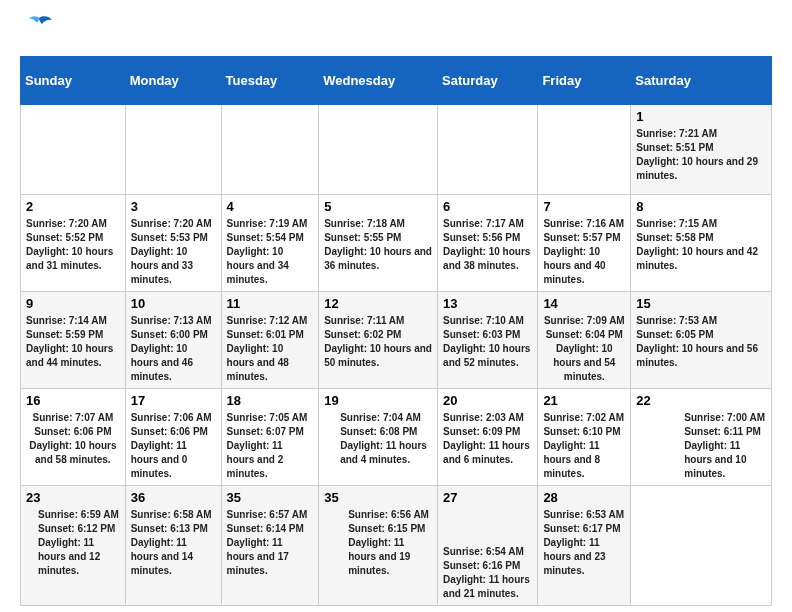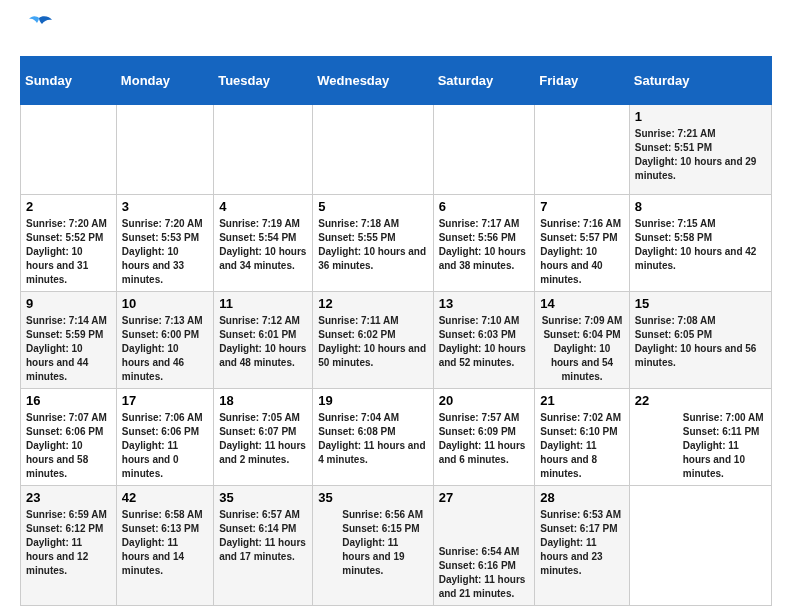--- a/index.html
+++ b/index.html
@@ -199,78 +199,78 @@
 Daylight: 10 hours and 52 minutes.</div>
         </td>
         <td>
           <div class="day-number">14</div>
           <div class="day-info" style="white-space: pre-line; text-align: center;">Sunrise: 7:09 AM
 Sunset: 6:04 PM
 Daylight: 10 hours and 54 minutes.</div>
         </td>
         <td>
           <div class="day-number">15</div>
-          <div class="day-info" style="white-space: pre-line;">Sunrise: 7:08 AM
+          <div class="day-info" style="white-space: pre-line;">Sunrise: 7:53 AM
 Sunset: 6:05 PM
 Daylight: 10 hours and 56 minutes.</div>
         </td>
       </tr>
       <tr>
         <td>
           <div class="day-number">16</div>
-          <div class="day-info" style="white-space: pre-line;">Sunrise: 7:07 AM
+          <div class="day-info" style="white-space: pre-line; text-align: center;">Sunrise: 7:07 AM
 Sunset: 6:06 PM
 Daylight: 10 hours and 58 minutes.</div>
         </td>
         <td>
           <div class="day-number">17</div>
           <div class="day-info" style="white-space: pre-line;">Sunrise: 7:06 AM
 Sunset: 6:06 PM
 Daylight: 11 hours and 0 minutes.</div>
         </td>
         <td>
           <div class="day-number">18</div>
           <div class="day-info" style="white-space: pre-line;">Sunrise: 7:05 AM
 Sunset: 6:07 PM
 Daylight: 11 hours and 2 minutes.</div>
         </td>
         <td>
           <div class="day-number">19</div>
-          <div class="day-info" style="white-space: pre-line;">Sunrise: 7:04 AM
+          <div class="day-info" style="white-space: pre-line; margin-left: 16px;">Sunrise: 7:04 AM
 Sunset: 6:08 PM
 Daylight: 11 hours and 4 minutes.</div>
         </td>
         <td>
           <div class="day-number">20</div>
-          <div class="day-info" style="white-space: pre-line;">Sunrise: 7:57 AM
+          <div class="day-info" style="white-space: pre-line;">Sunrise: 2:03 AM
 Sunset: 6:09 PM
 Daylight: 11 hours and 6 minutes.</div>
         </td>
         <td>
           <div class="day-number">21</div>
           <div class="day-info" style="white-space: pre-line;">Sunrise: 7:02 AM
 Sunset: 6:10 PM
 Daylight: 11 hours and 8 minutes.</div>
         </td>
         <td>
           <div class="day-number">22</div>
           <div class="day-info" style="white-space: pre-line; margin-left: 48px;">Sunrise: 7:00 AM
 Sunset: 6:11 PM
 Daylight: 11 hours and 10 minutes.</div>
         </td>
       </tr>
       <tr>
         <td>
           <div class="day-number">23</div>
-          <div class="day-info" style="white-space: pre-line;">Sunrise: 6:59 AM
+          <div class="day-info" style="white-space: pre-line; margin-left: 12px;">Sunrise: 6:59 AM
 Sunset: 6:12 PM
 Daylight: 11 hours and 12 minutes.</div>
         </td>
         <td>
-          <div class="day-number">42</div>
+          <div class="day-number">36</div>
           <div class="day-info" style="white-space: pre-line;">Sunrise: 6:58 AM
 Sunset: 6:13 PM
 Daylight: 11 hours and 14 minutes.</div>
         </td>
         <td>
           <div class="day-number">35</div>
           <div class="day-info" style="white-space: pre-line;">Sunrise: 6:57 AM
 Sunset: 6:14 PM
 Daylight: 11 hours and 17 minutes.</div>
         </td>

